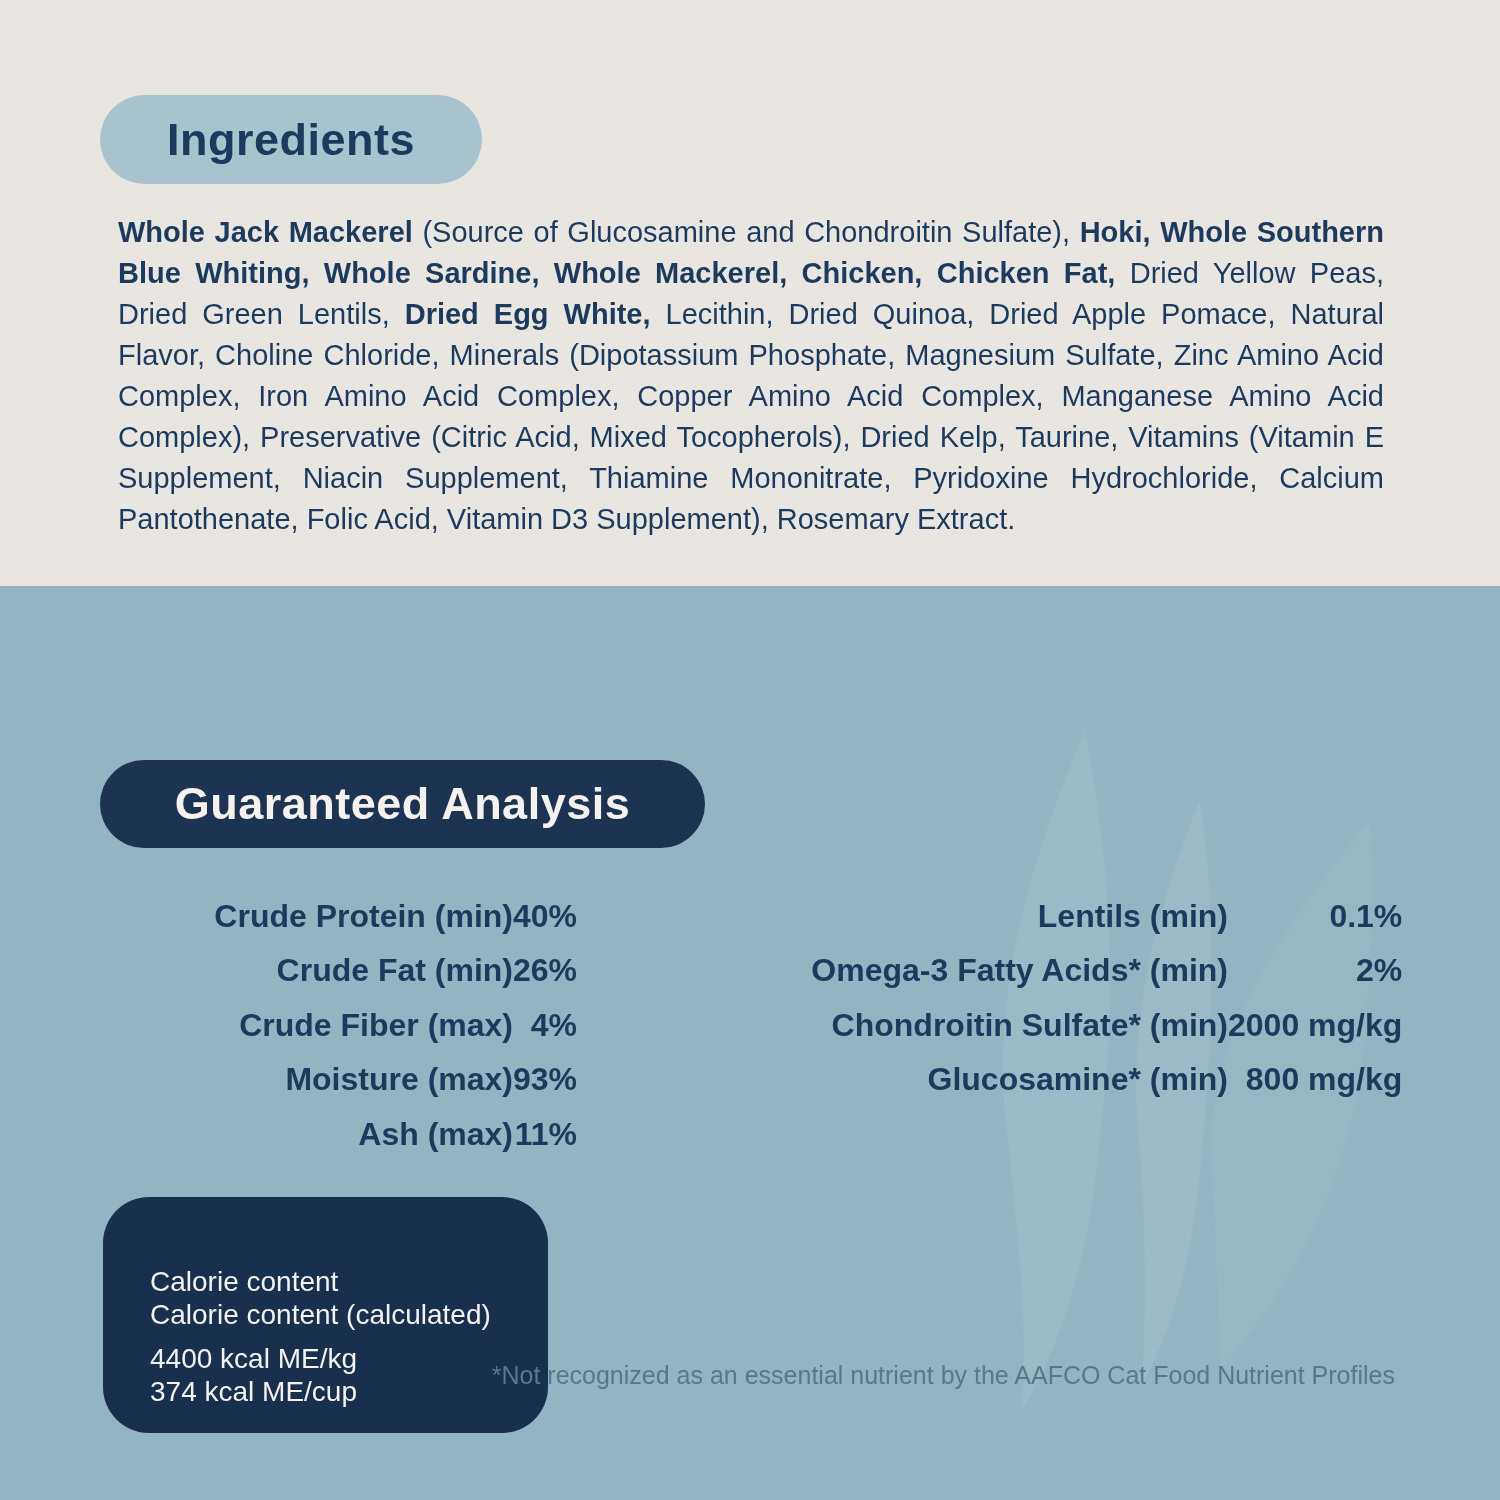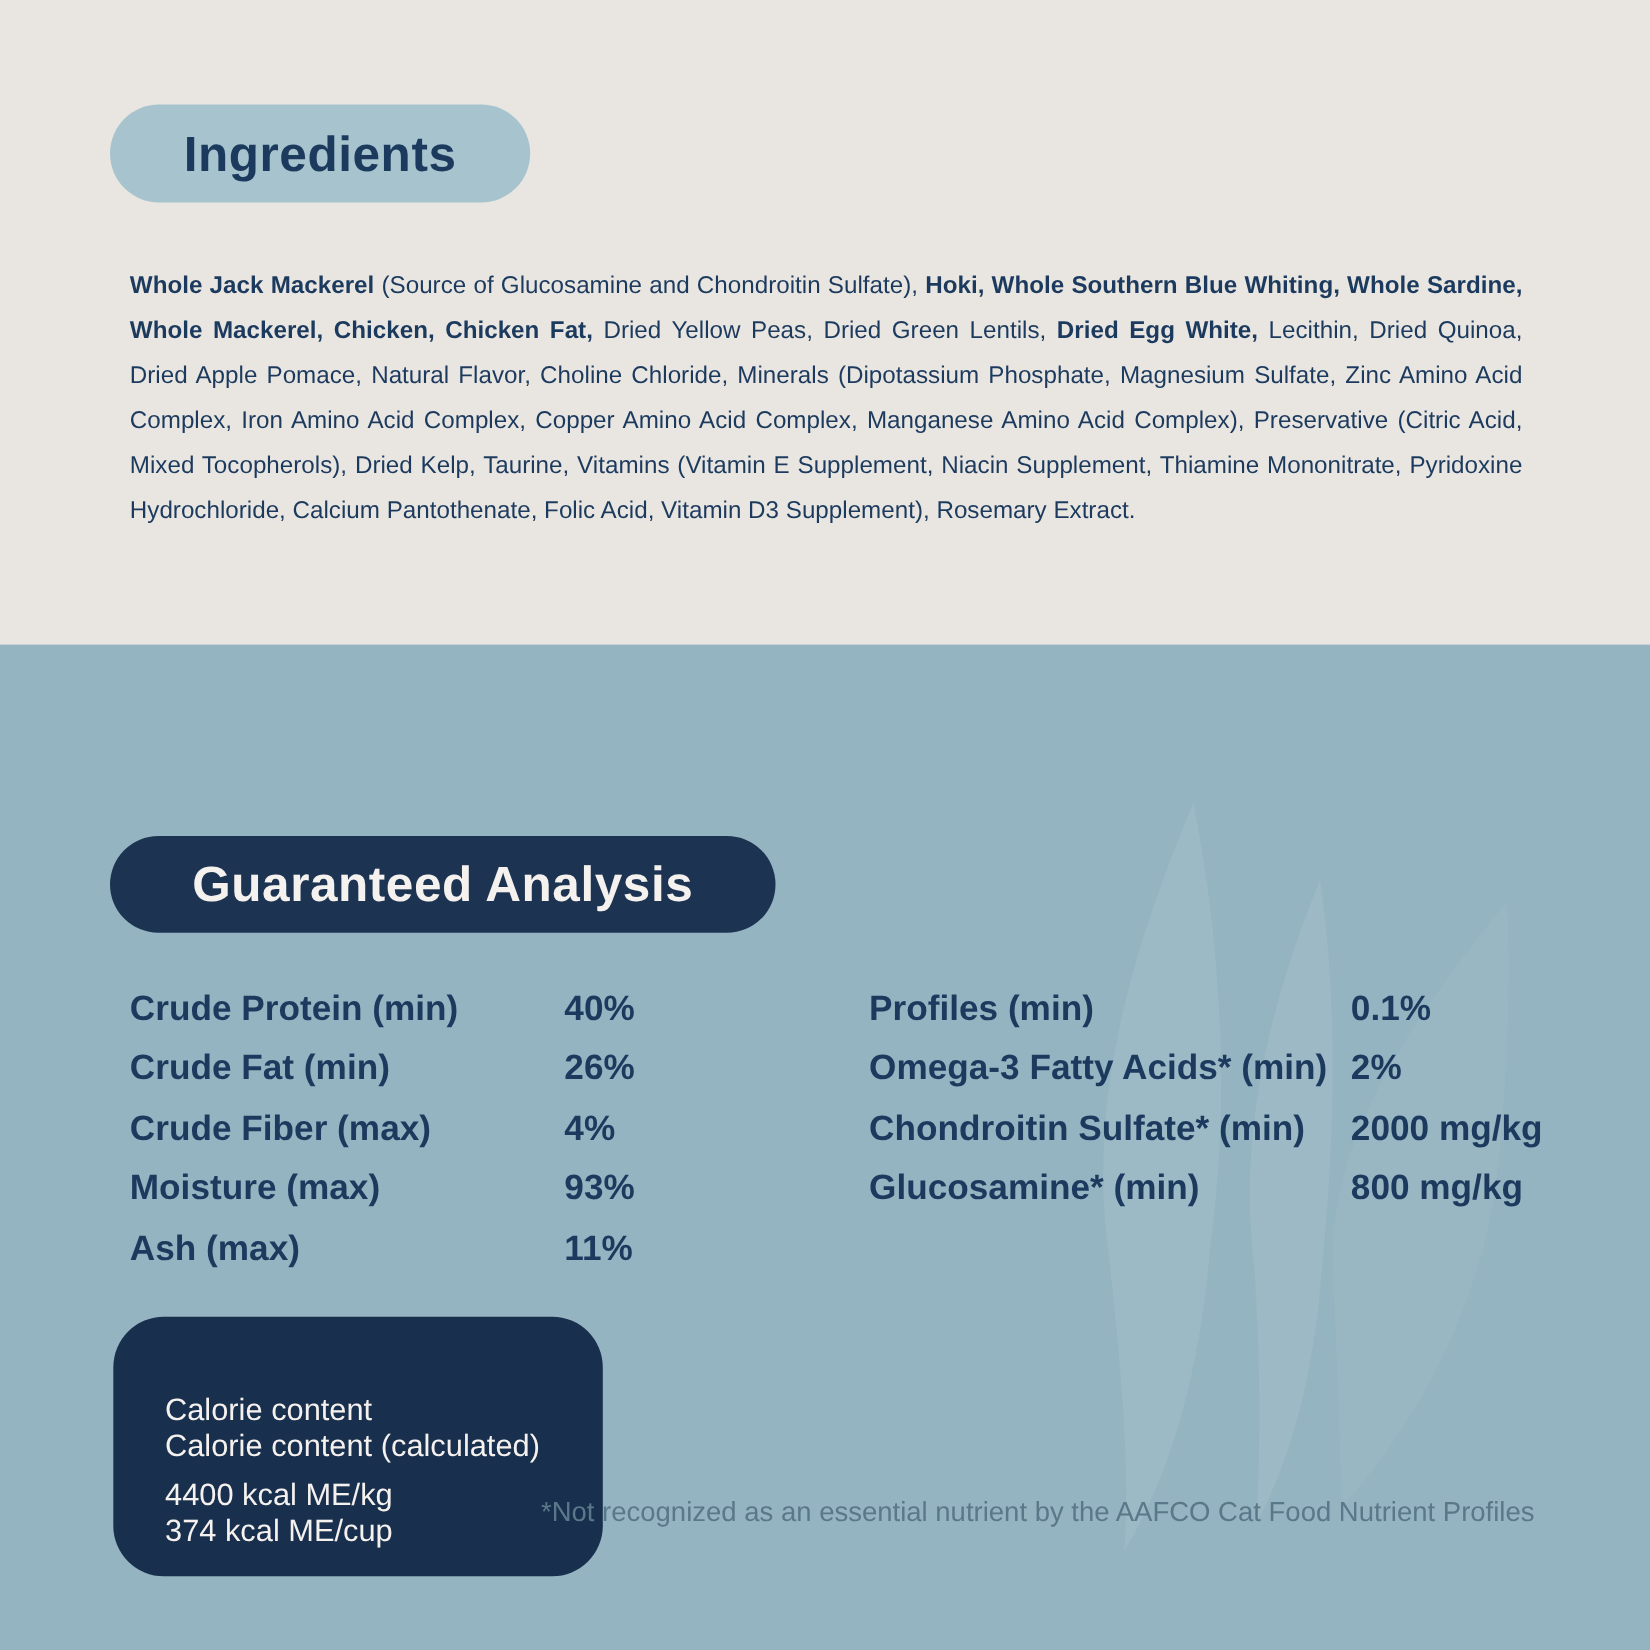--- a/index.html
+++ b/index.html
@@ -30,24 +30,24 @@
   }
   .pill-ingredients {
     left: 100px; top: 95px;
     width: 382px; height: 89px;
     border-radius: 45px;
     background: var(--light-pill-bg, #A7C3CE);
     color: var(--navy-text, #1C3A5E);
   }
   .ingredients-paragraph {
     position: absolute;
-    left: 118px; top: 238px;
+    left: 118px; top: 212px;
     width: 1266px;
     margin: 0;
-    font-size: 22px;
+    font-size: 29px;
     line-height: 41px;
     text-align: justify;
     color: var(--navy-text, #1C3A5E);
   }
   .ingredients-paragraph .b { font-weight: bold; }
 
   
   .section-blue {
     position: absolute; top: 677px; left: 0;
     width: 1500px; height: 823px;
@@ -70,20 +70,21 @@
   .ga-table {
     position: absolute;
     display: flex; flex-direction: column;
   }
   .ga-table-left  { left: 118px; top: 212px; }  
   .ga-table-right { left: 790px; top: 212px; }
   .ga-row {
     display: grid;
     height: 54.5px;
     align-items: center;
+    text-align: right;
   }
   .ga-table-left  .ga-row { grid-template-columns: 395px auto; }
   .ga-table-right .ga-row { grid-template-columns: 438px auto; }
   .ga-label, .ga-value {
     font-size: 32px;
     font-weight: bold;
     color: var(--navy-text, #1C3A5E);
     white-space: nowrap;
   }
   .calorie-box {
@@ -148,21 +149,21 @@
           <span class="ga-label">Moisture (max)</span>
           <span class="ga-value">93%</span>
         </div>
         <div class="ga-row">
           <span class="ga-label">Ash (max)</span>
           <span class="ga-value">11%</span>
         </div>
       </div>
     <div class="ga-table ga-table-right">
         <div class="ga-row">
-          <span class="ga-label">Profiles (min)</span>
+          <span class="ga-label">Lentils (min)</span>
           <span class="ga-value">0.1%</span>
         </div>
         <div class="ga-row">
           <span class="ga-label">Omega-3 Fatty Acids* (min)</span>
           <span class="ga-value">2%</span>
         </div>
         <div class="ga-row">
           <span class="ga-label">Chondroitin Sulfate* (min)</span>
           <span class="ga-value">2000 mg/kg</span>
         </div>

